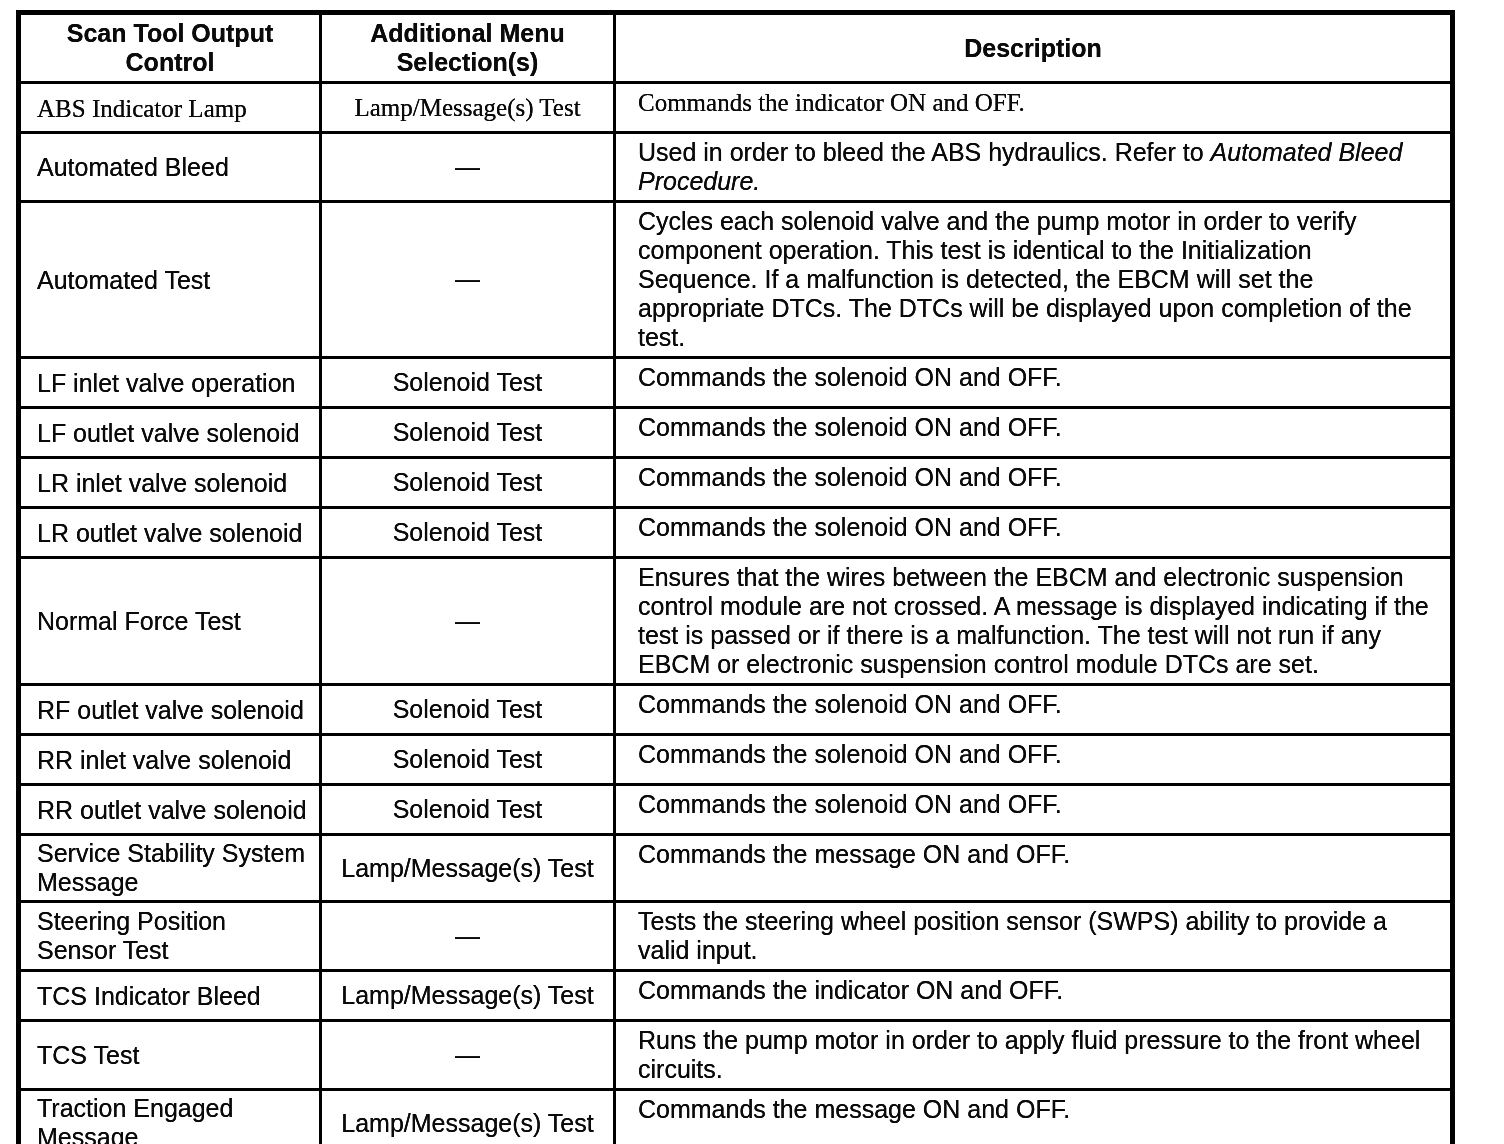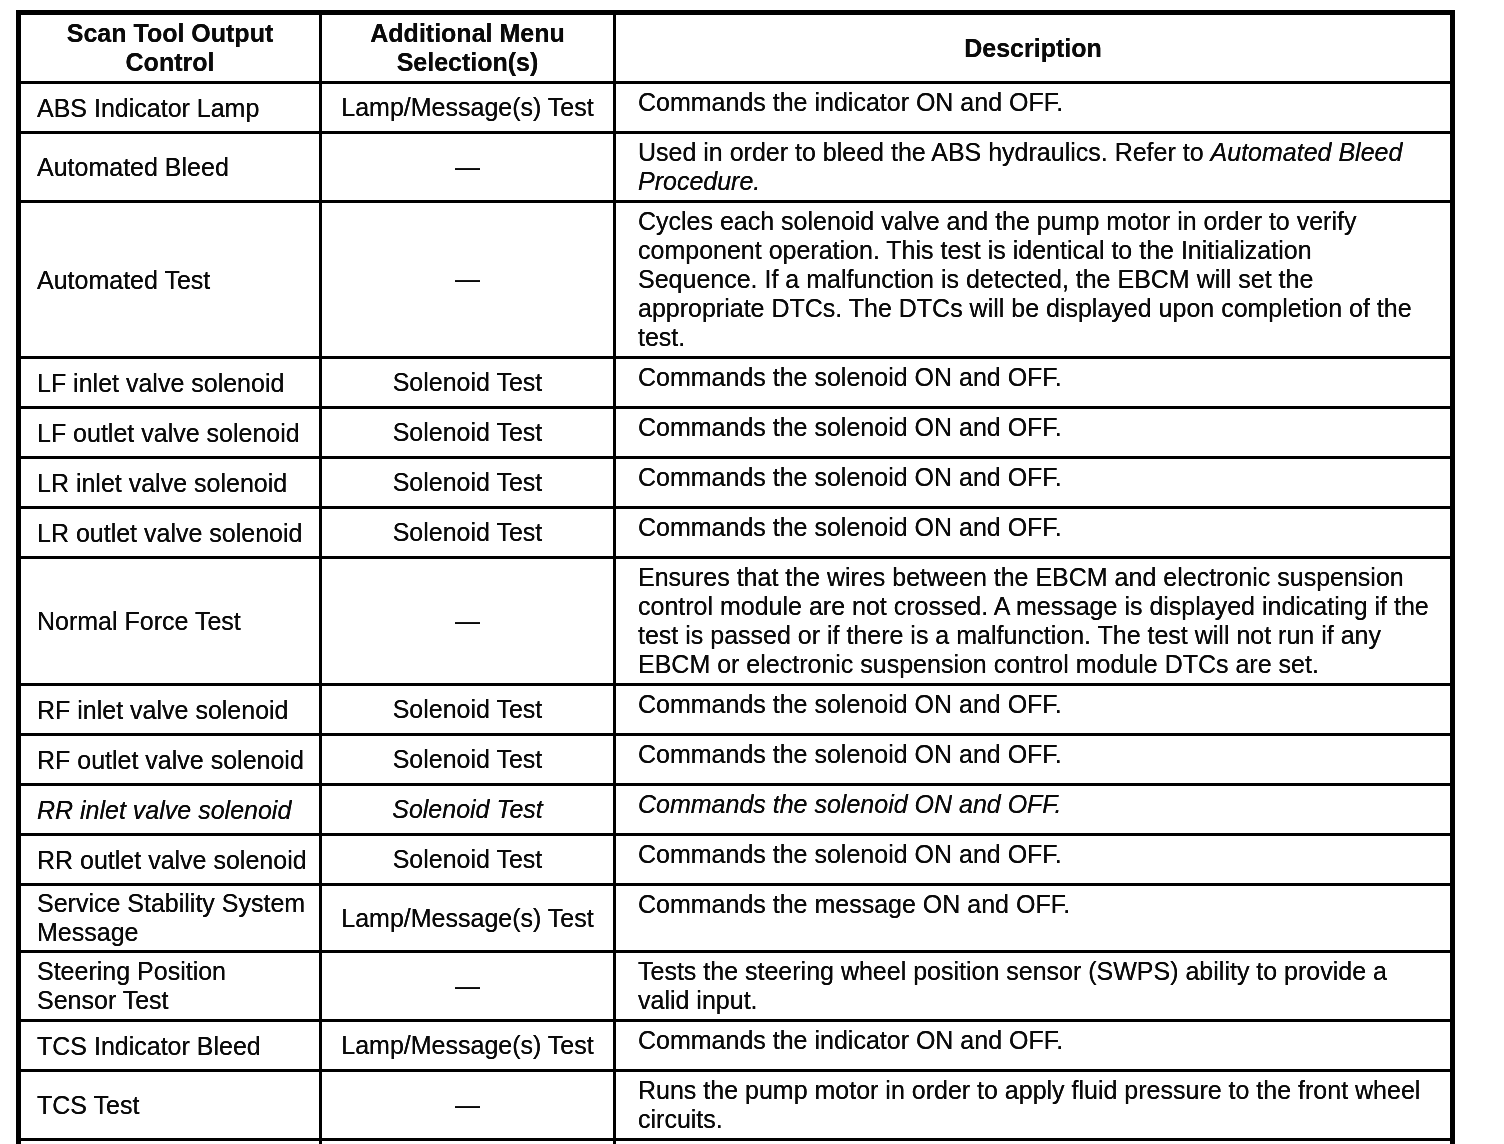--- a/index.html
+++ b/index.html
@@ -84,21 +84,21 @@
     <col style="width:838px">
   </colgroup>
   <thead>
     <tr>
       <th>Scan Tool Output Control</th>
       <th>Additional Menu Selection(s)</th>
       <th>Description</th>
     </tr>
   </thead>
   <tbody id="rows">
-      <tr style="height: 38px;">
+      <tr style="height: 38px; font-family: Liberation Serif, serif;">
     <td class="c1"><span class="w1">ABS Indicator Lamp</span></td>
     <td class="c2"><span>Lamp/Message(s) Test</span></td>
     <td class="c3">
           <div class="d3"><span>Commands the indicator ON and OFF.</span><span class="it"></span></div>
         </td>
   </tr>
       <tr style="height: 65px;">
     <td class="c1"><span class="w1">Automated Bleed</span></td>
     <td class="c2"><span>—</span></td>
     <td class="c3">
@@ -106,21 +106,21 @@
         </td>
   </tr>
       <tr style="height: 149px;">
     <td class="c1"><span class="w1">Automated Test</span></td>
     <td class="c2"><span>—</span></td>
     <td class="c3">
           <div class="d3"><span>Cycles each solenoid valve and the pump motor in order to verify component operation. This test is identical to the Initialization Sequence. If a malfunction is detected, the EBCM will set the appropriate DTCs. The DTCs will be displayed upon completion of the test.</span><span class="it"></span></div>
         </td>
   </tr>
       <tr style="height: 38px;">
-    <td class="c1"><span class="w1">LF inlet valve solenoid</span></td>
+    <td class="c1"><span class="w1">LF inlet valve operation</span></td>
     <td class="c2"><span>Solenoid Test</span></td>
     <td class="c3">
           <div class="d3"><span>Commands the solenoid ON and OFF.</span><span class="it"></span></div>
         </td>
   </tr>
       <tr style="height: 38px;">
     <td class="c1"><span class="w1">LF outlet valve solenoid</span></td>
     <td class="c2"><span>Solenoid Test</span></td>
     <td class="c3">
           <div class="d3"><span>Commands the solenoid ON and OFF.</span><span class="it"></span></div>
@@ -141,34 +141,27 @@
         </td>
   </tr>
       <tr style="height: 123px;">
     <td class="c1"><span class="w1">Normal Force Test</span></td>
     <td class="c2"><span>—</span></td>
     <td class="c3">
           <div class="d3"><span>Ensures that the wires between the EBCM and electronic suspension control module are not crossed. A message is displayed indicating if the test is passed or if there is a malfunction. The test will not run if any EBCM or electronic suspension control module DTCs are set.</span><span class="it"></span></div>
         </td>
   </tr>
       <tr style="height: 38px;">
-    <td class="c1"><span class="w1">RF inlet valve solenoid</span></td>
-    <td class="c2"><span>Solenoid Test</span></td>
-    <td class="c3">
-          <div class="d3"><span>Commands the solenoid ON and OFF.</span><span class="it"></span></div>
-        </td>
-  </tr>
-      <tr style="height: 38px;">
     <td class="c1"><span class="w1">RF outlet valve solenoid</span></td>
     <td class="c2"><span>Solenoid Test</span></td>
     <td class="c3">
           <div class="d3"><span>Commands the solenoid ON and OFF.</span><span class="it"></span></div>
         </td>
   </tr>
-      <tr style="height: 38px; font-style: italic;">
+      <tr style="height: 38px;">
     <td class="c1"><span class="w1">RR inlet valve solenoid</span></td>
     <td class="c2"><span>Solenoid Test</span></td>
     <td class="c3">
           <div class="d3"><span>Commands the solenoid ON and OFF.</span><span class="it"></span></div>
         </td>
   </tr>
       <tr style="height: 38px;">
     <td class="c1"><span class="w1">RR outlet valve solenoid</span></td>
     <td class="c2"><span>Solenoid Test</span></td>
     <td class="c3">

